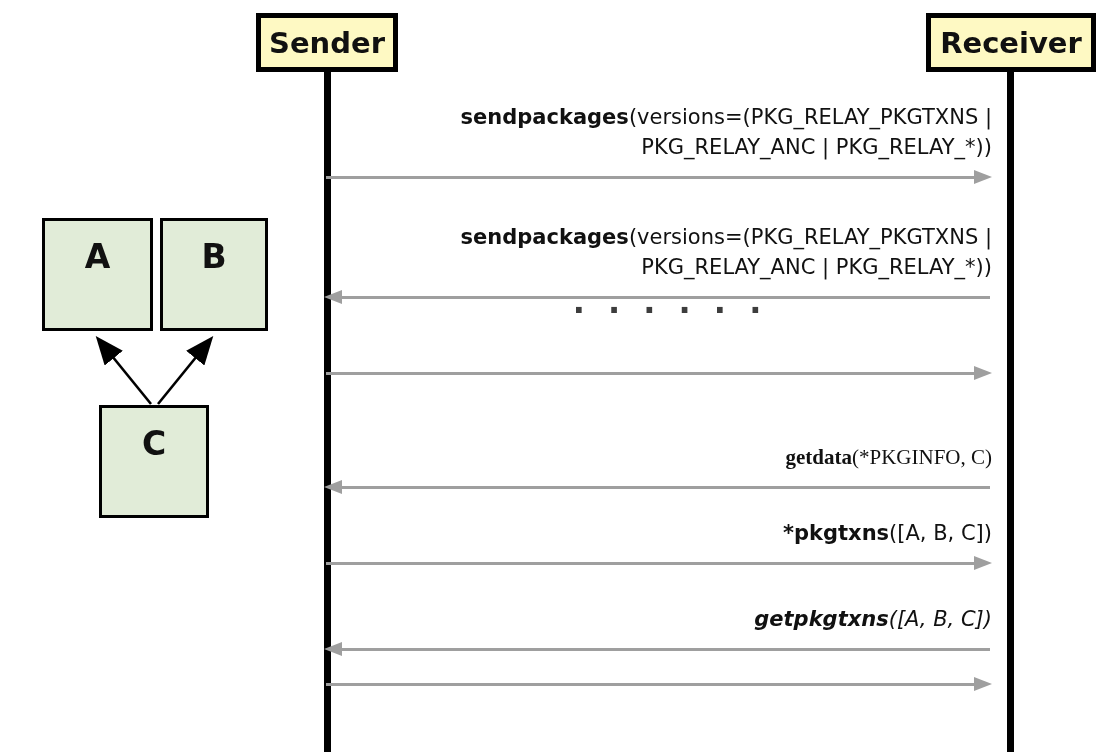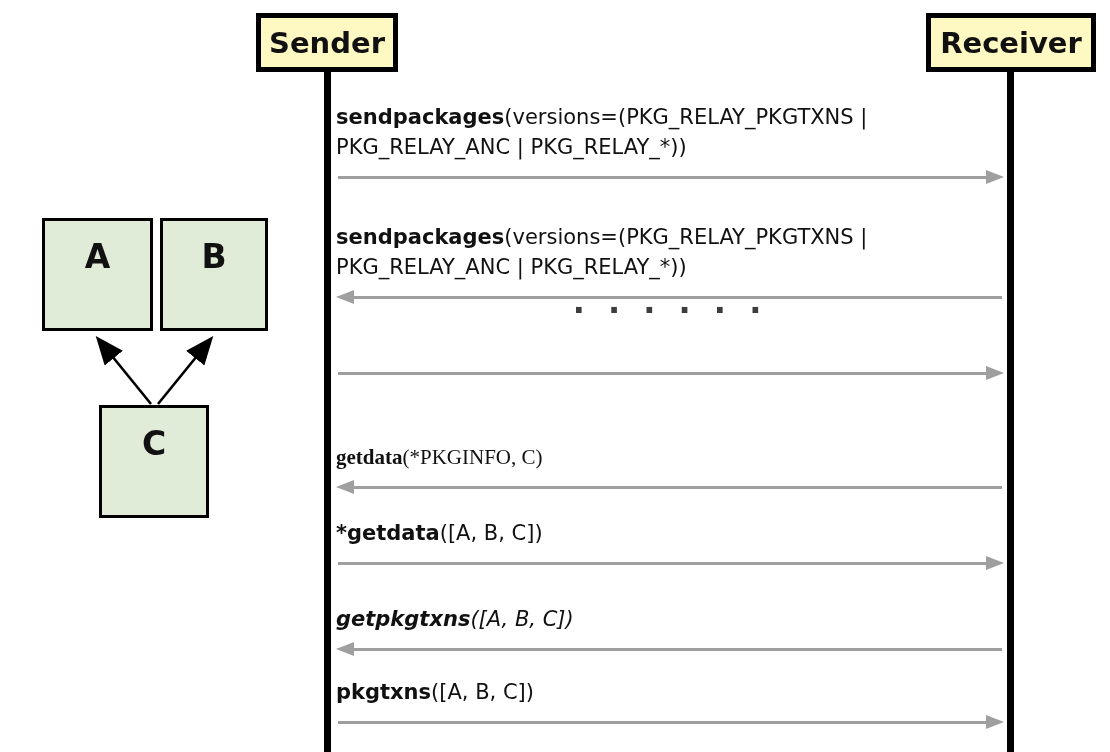--- a/index.html
+++ b/index.html
@@ -53,23 +53,23 @@
     top: 70px;
     bottom: 0;
     width: 7px;
     background: #000;
   }
   .sender-line   { left: 324px; }
   .receiver-line { left: 1007px; }
 
   .msg {
     position: absolute;
-    left: 336px;
+    left: 324px;
     width: 668px;
-    text-align: left;
+    text-align: right;
   }
   .msg-label { font-size: 21px; line-height: 30px; margin-bottom: 8px; }
   .msg-label .fn { font-weight: 700; }
 
   .arrow { position: relative; height: 14px; }
   .arrow .shaft {
     position: absolute;
     top: 6px;
     height: 3px;
     background: var(--arrow-color, #9f9f9f);
@@ -180,44 +180,40 @@
       <div></div>
     </div>
     <div class="arrow left">
       <i class="shaft"></i>
       <i class="head"></i>
     </div>
   </div>
 
   <div class="msg m4">
     <div class="msg-label">
-      <span class="fn">*getdata</span><span>([A, B, C])</span>
+      <span class="fn">*pkgtxns</span><span>([A, B, C])</span>
       <div></div>
     </div>
     <div class="arrow right">
       <i class="shaft"></i>
       <i class="head"></i>
     </div>
   </div>
 
   <div class="msg m5">
     <div class="msg-label">
       <span class="fn">getpkgtxns</span><span>([A, B, C])</span>
       <div></div>
     </div>
     <div class="arrow left">
       <i class="shaft"></i>
       <i class="head"></i>
     </div>
   </div>
 
   <div class="msg m6">
-    <div class="msg-label">
-      <span class="fn">pkgtxns</span><span>([A, B, C])</span>
-      <div></div>
-    </div>
     <div class="arrow right">
       <i class="shaft"></i>
       <i class="head"></i>
     </div>
   </div>
 
 </div>
 
 </body></html>

